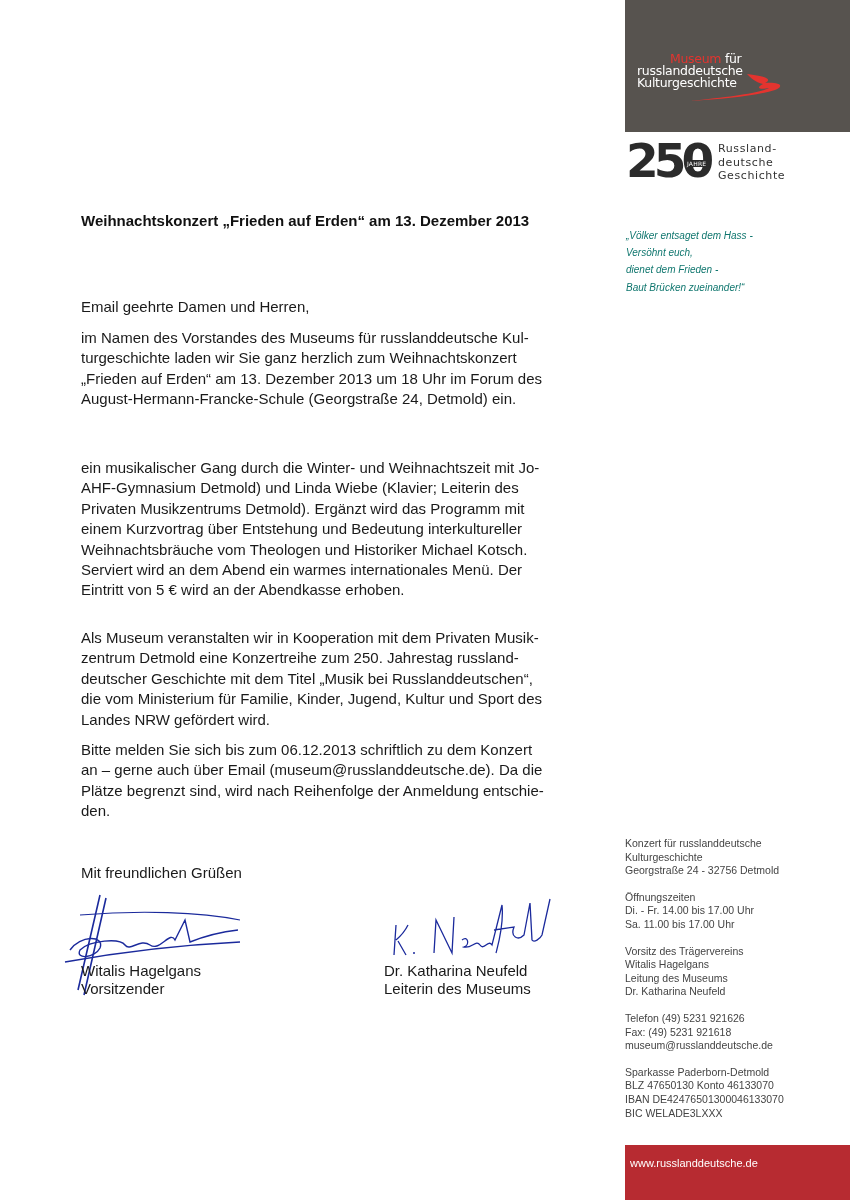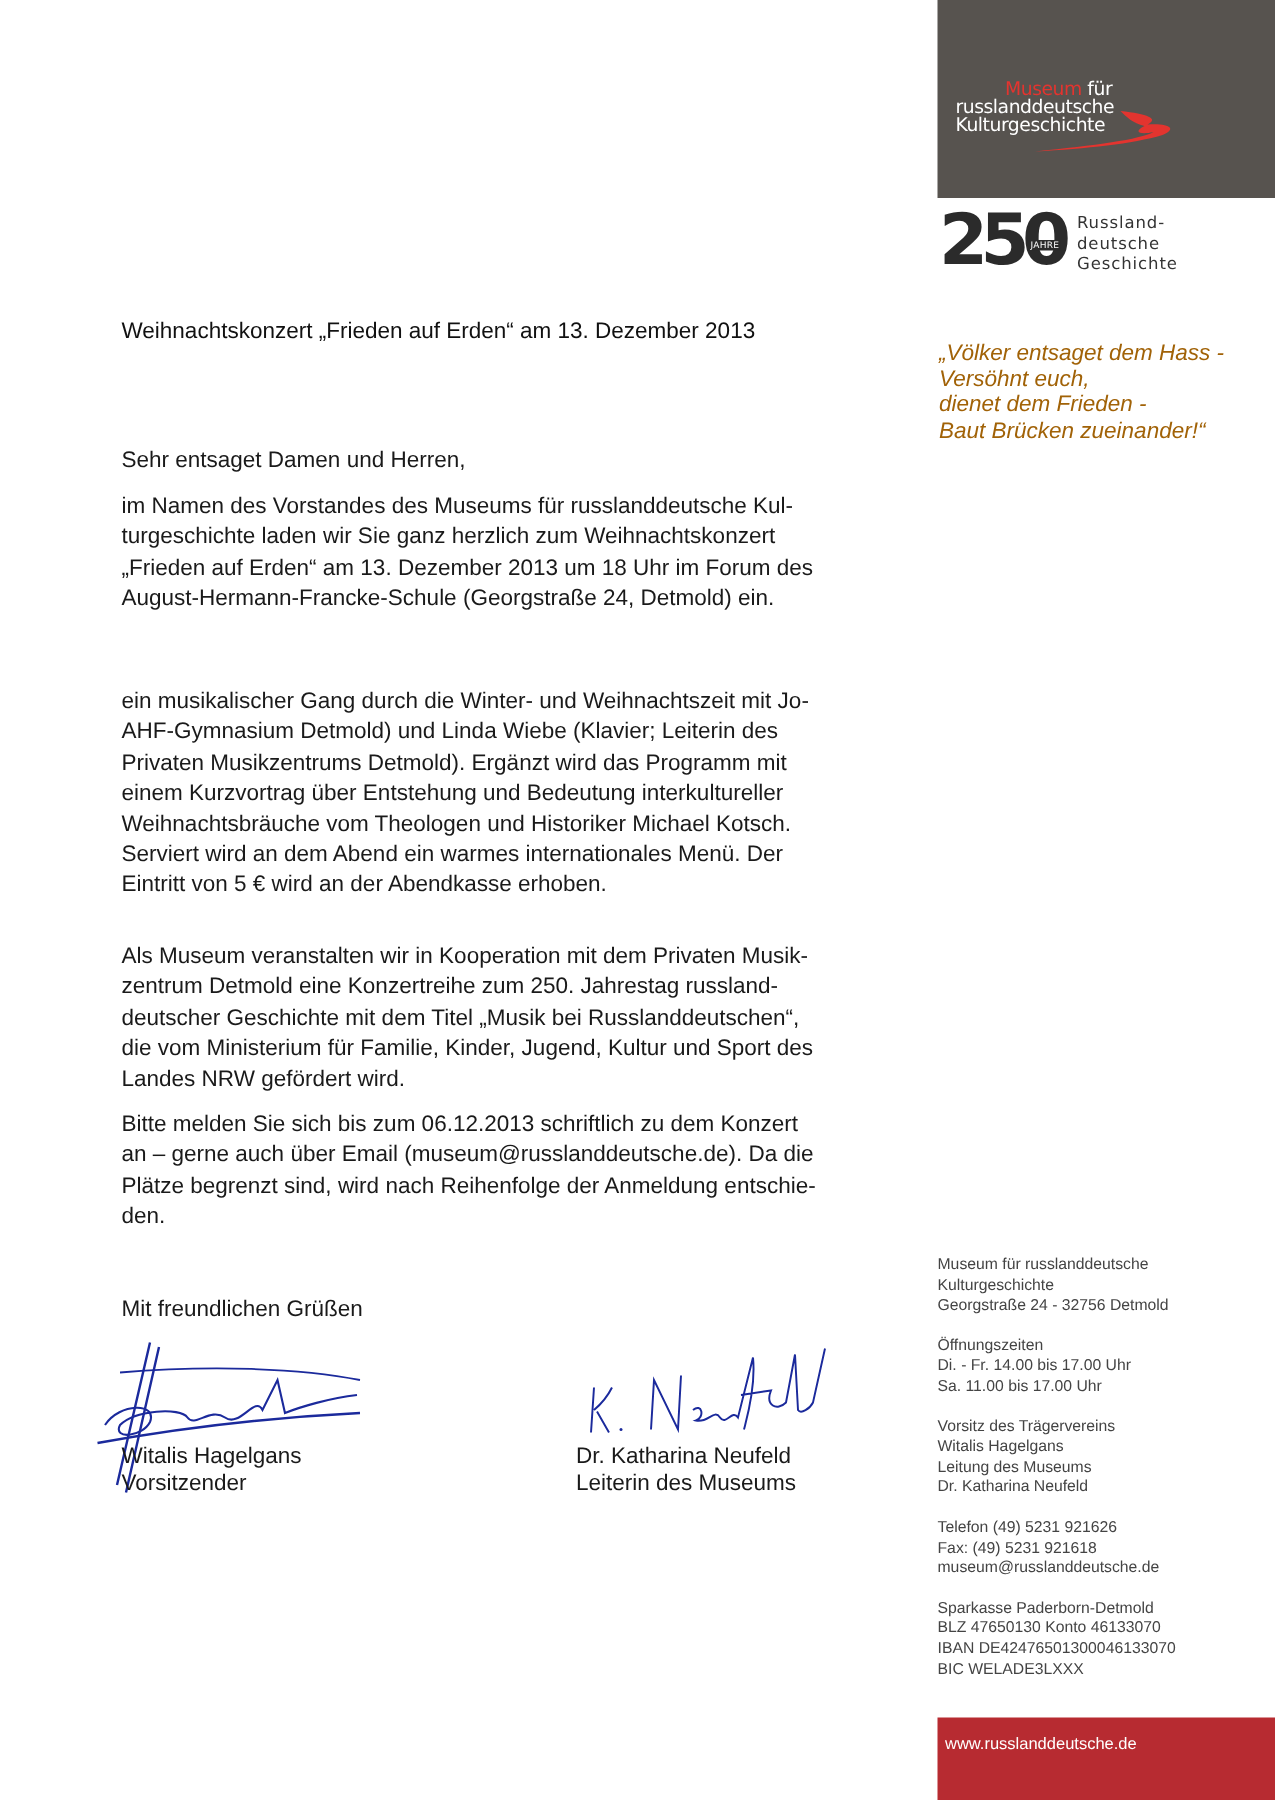--- a/index.html
+++ b/index.html
@@ -33,25 +33,25 @@
     font-family: "DejaVu Sans", sans-serif;
   }
   .jub-text {
     position: absolute; left: 92px; top: 0px;
     font-family: "DejaVu Sans", sans-serif; font-size: 11px; line-height: 13.5px;
     color: #333; letter-spacing: 0.6px;
   }
 
   .motto {
     position: absolute; left: 626px; top: 227px; width: 220px;
-    font-style: italic; font-size: 15px; line-height: 17.2px; color: #a16207;
+    font-style: italic; font-size: 10px; line-height: 17.2px; color: #0f766e;
   }
 
   .letter { position: absolute; left: 81px; width: 490px; }
-  .title { top: 212px; font-weight: normal; font-size: 15px; color: #111; }
+  .title { top: 212px; font-weight: bold; font-size: 15px; color: #111; }
   .salut { top: 298px; font-size: 15px; }
   .para {
     font-size: 15px; line-height: 20.4px; color: #1a1a1a; margin: 0;
   }
   .p1 { top: 328px; }
   .p2 { top: 458px; }
   .p3 { top: 628px; }
   .p4 { top: 740px; }
   .closing { top: 864px; font-size: 15px; }
 
@@ -101,21 +101,21 @@
 </div>
 
 <div class="motto">
   <div>„Völker entsaget dem Hass -</div>
   <div>Versöhnt euch,</div>
   <div>dienet dem Frieden -</div>
   <div>Baut Brücken zueinander!“</div>
 </div>
 
 <div class="letter title">Weihnachtskonzert „Frieden auf Erden“ am 13. Dezember 2013</div>
-<div class="letter salut">Sehr entsaget Damen und Herren,</div>
+<div class="letter salut">Email geehrte Damen und Herren,</div>
 
 <div class="letter para p1">
   <div>im Namen des Vorstandes des Museums für russlanddeutsche Kul-</div>
   <div>turgeschichte laden wir Sie ganz herzlich zum Weihnachtskonzert</div>
   <div>„Frieden auf Erden“ am 13. Dezember 2013 um 18 Uhr im Forum des</div>
   <div>August-Hermann-Francke-Schule (Georgstraße 24, Detmold) ein.</div>
 </div>
 
 <div class="letter para p2">
   <div>ein musikalischer Gang durch die Winter- und Weihnachtszeit mit Jo-</div>
@@ -161,21 +161,21 @@
   <div>Witalis Hagelgans</div>
   <div>Vorsitzender</div>
 </div>
 <div class="sig-right">
   <div>Dr. Katharina Neufeld</div>
   <div>Leiterin des Museums</div>
 </div>
 
 <div class="contact">
   <div class="block">
-    <span class="line">Museum für russlanddeutsche</span>
+    <span class="line">Konzert für russlanddeutsche</span>
     <span class="line">Kulturgeschichte</span>
     <span class="line">Georgstraße 24 - 32756 Detmold</span>
   </div>
   <div class="block">
     <span class="line">Öffnungszeiten</span>
     <span class="line">Di. - Fr. 14.00 bis 17.00 Uhr</span>
     <span class="line">Sa. 11.00 bis 17.00 Uhr</span>
   </div>
   <div class="block">
     <span class="line">Vorsitz des Trägervereins</span>

